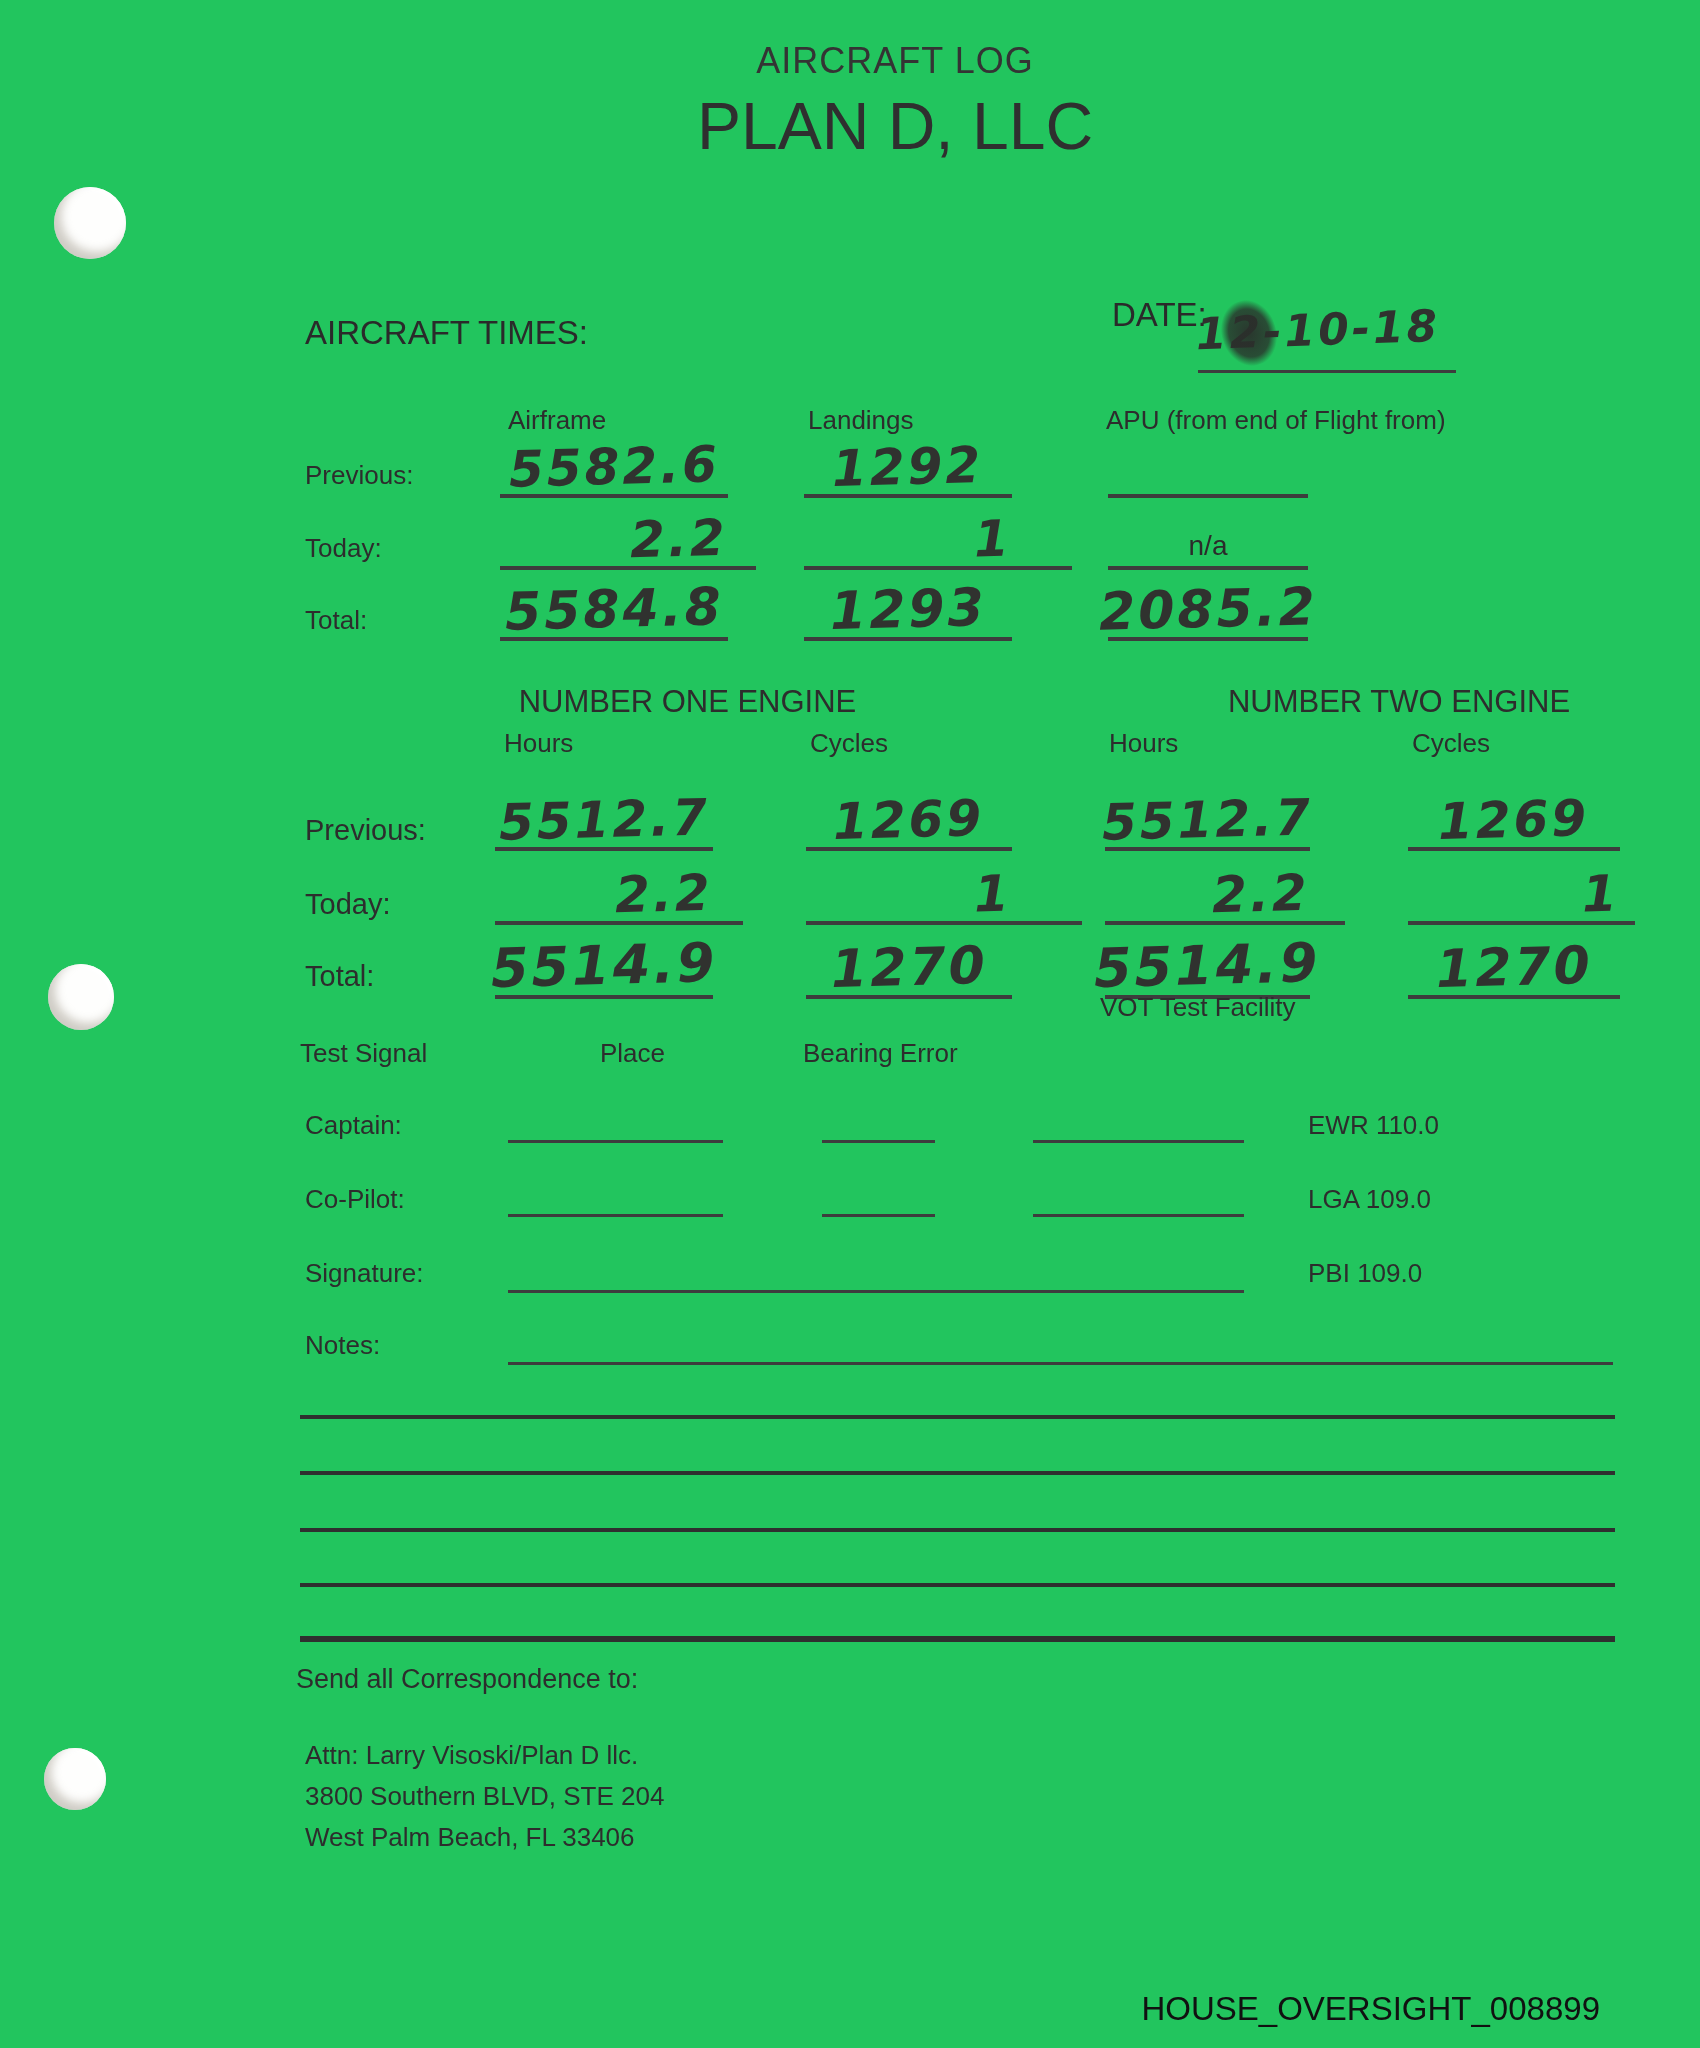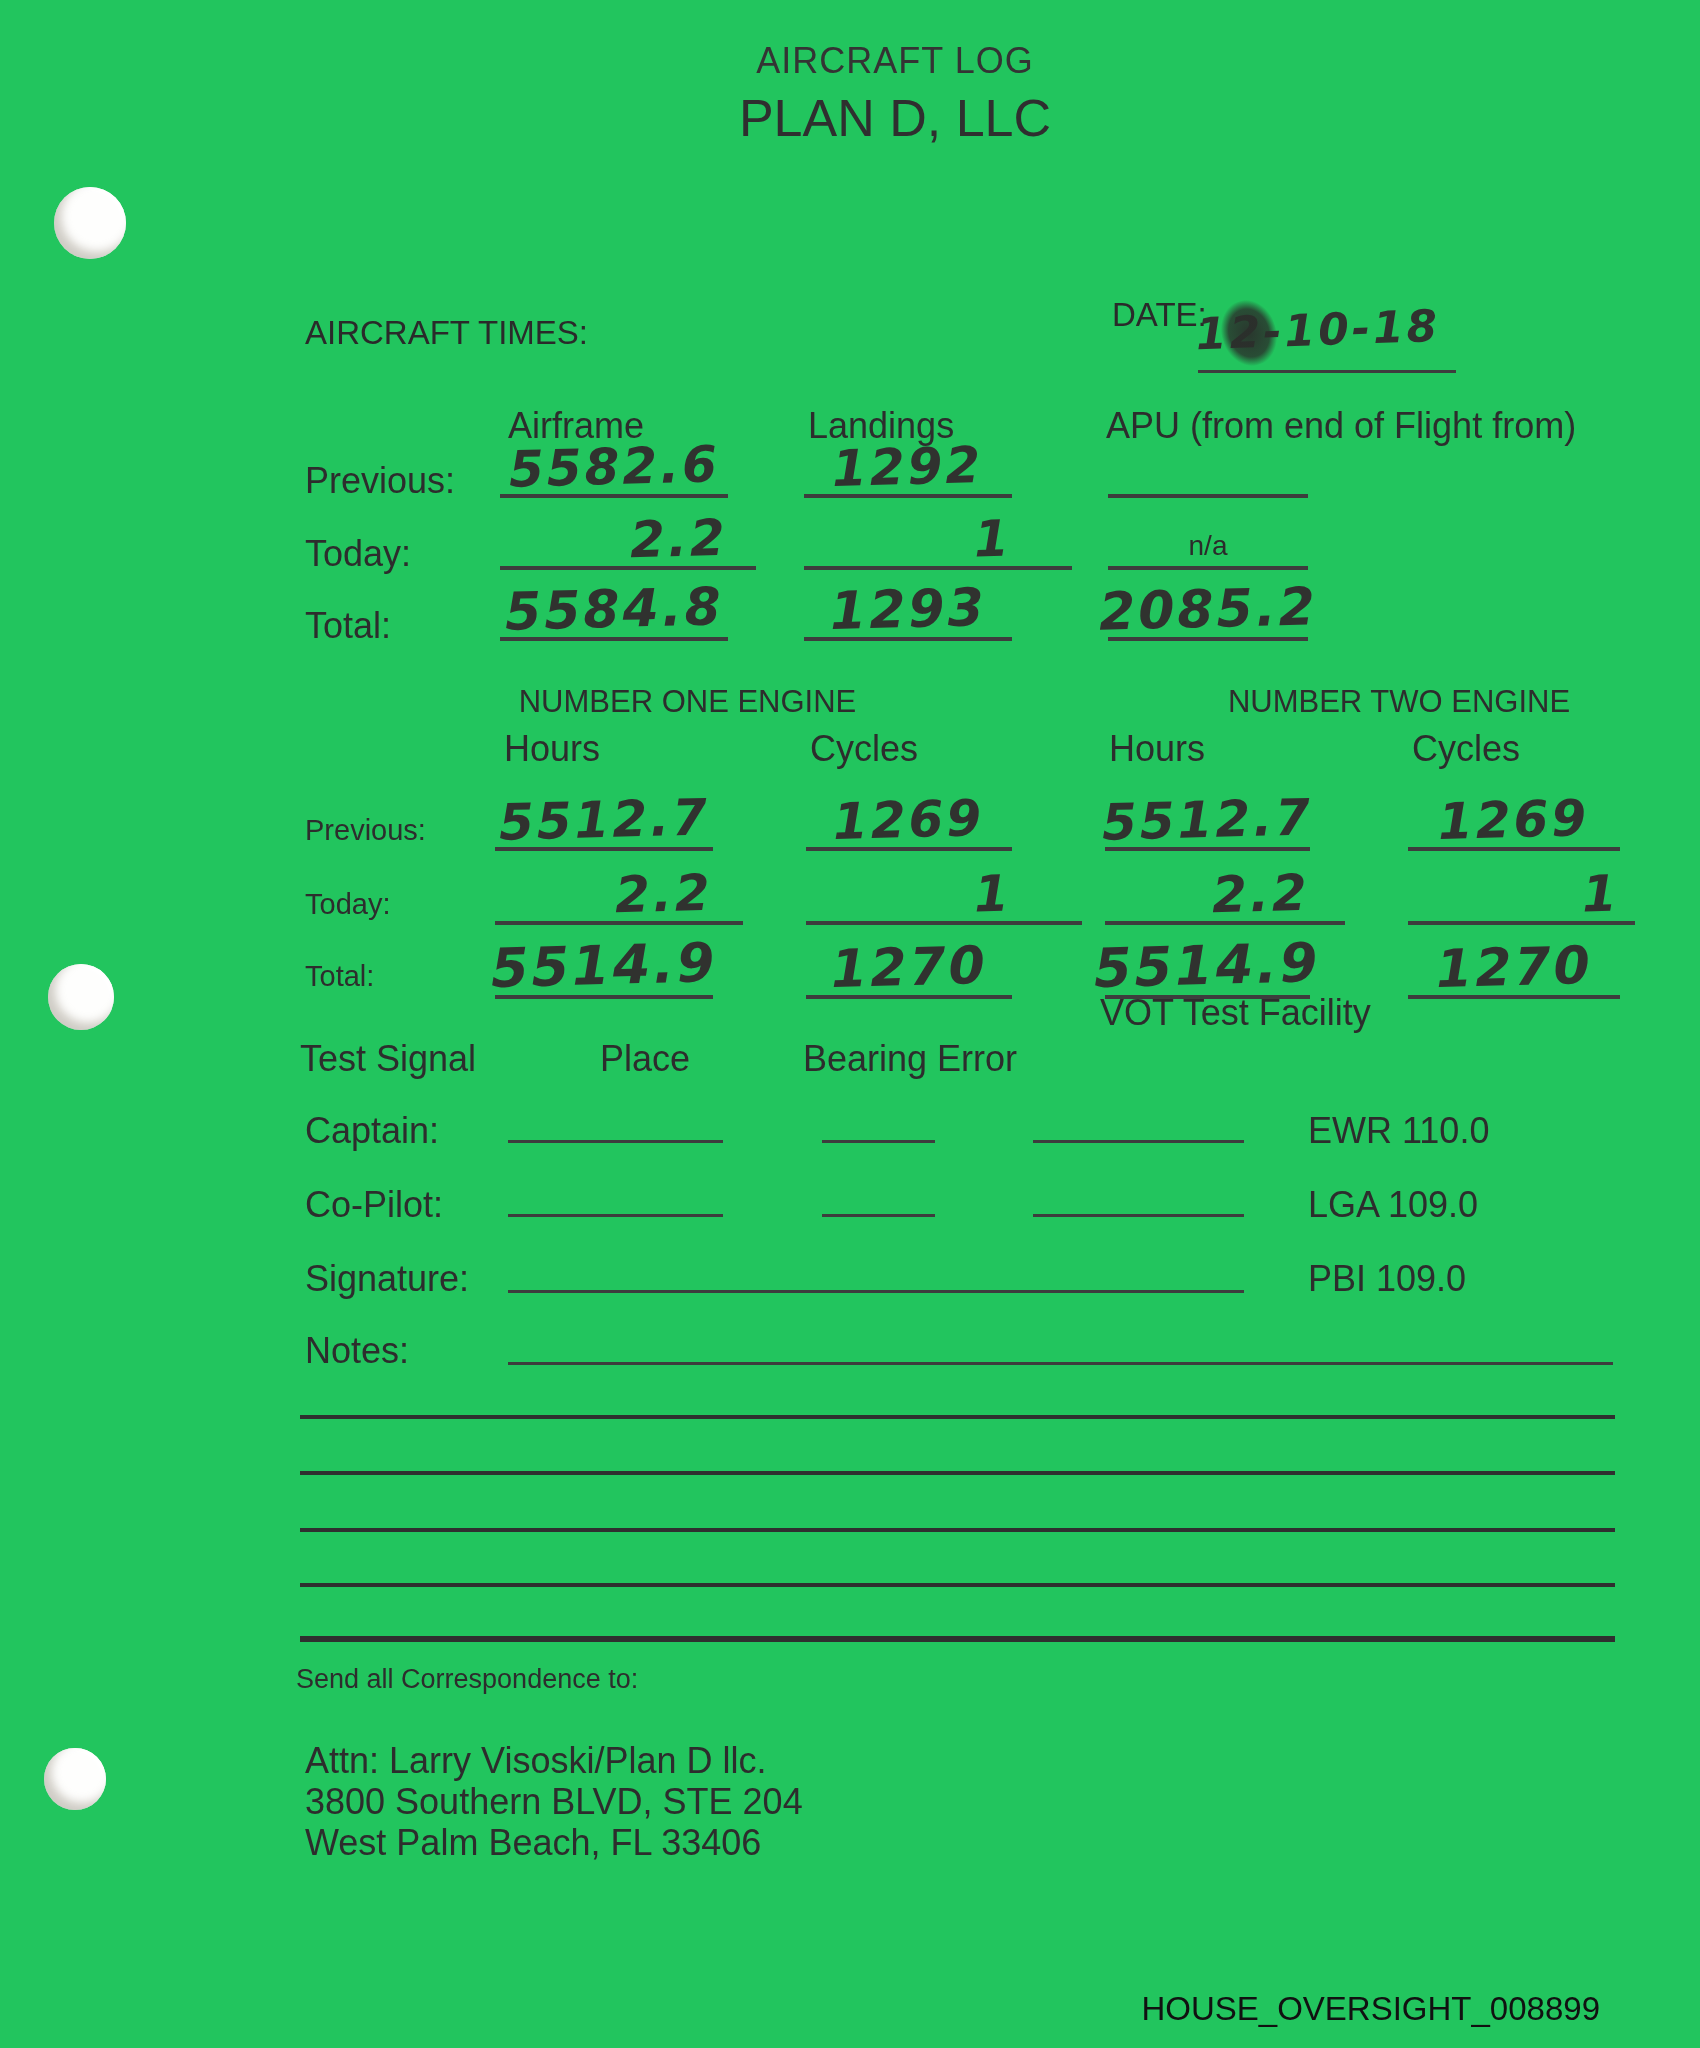--- a/index.html
+++ b/index.html
@@ -7,23 +7,23 @@
     position:relative; width:1700px; height:2048px;
     background:#22c55e;
     font-family:"Liberation Sans", sans-serif;
     color:#2b2b2b; overflow:hidden;
   }
   .abs { position:absolute; }
   .typed { color:#2b2b2b; }
   .center { text-align:center; }
 
   .title-sm { font-size:36px; letter-spacing:1px; color:#343434; }
-  .title-lg { font-size:52px; color:#2f2f2f; }
-
-  .label { font-size:36px; color:#2d2d2d; }
+  .title-lg { font-size:66px; color:#2f2f2f; }
+
+  .label { font-size:26px; color:#2d2d2d; }
   .label-sm { font-size:29px; color:#2d2d2d; }
   .sec-head { font-size:33px; color:#2a2a2a; }
 
   
   .hand {
     font-family:"DejaVu Sans", sans-serif;
     font-style:italic; font-weight:700;
     color:#30322f; letter-spacing:3px;
     line-height:1;
   }

